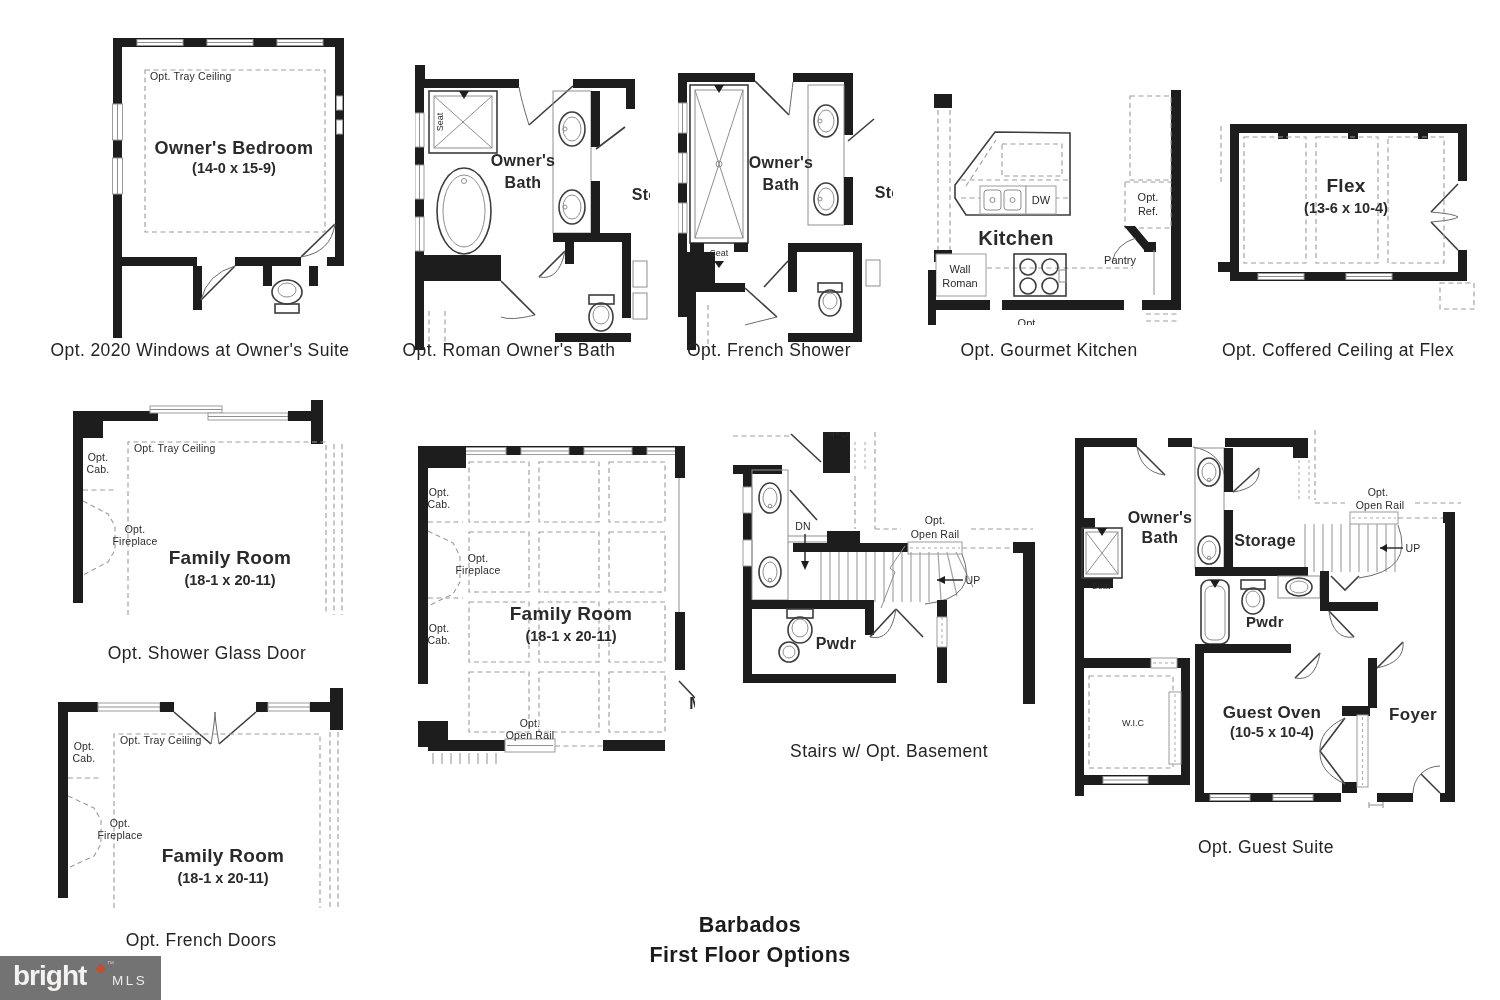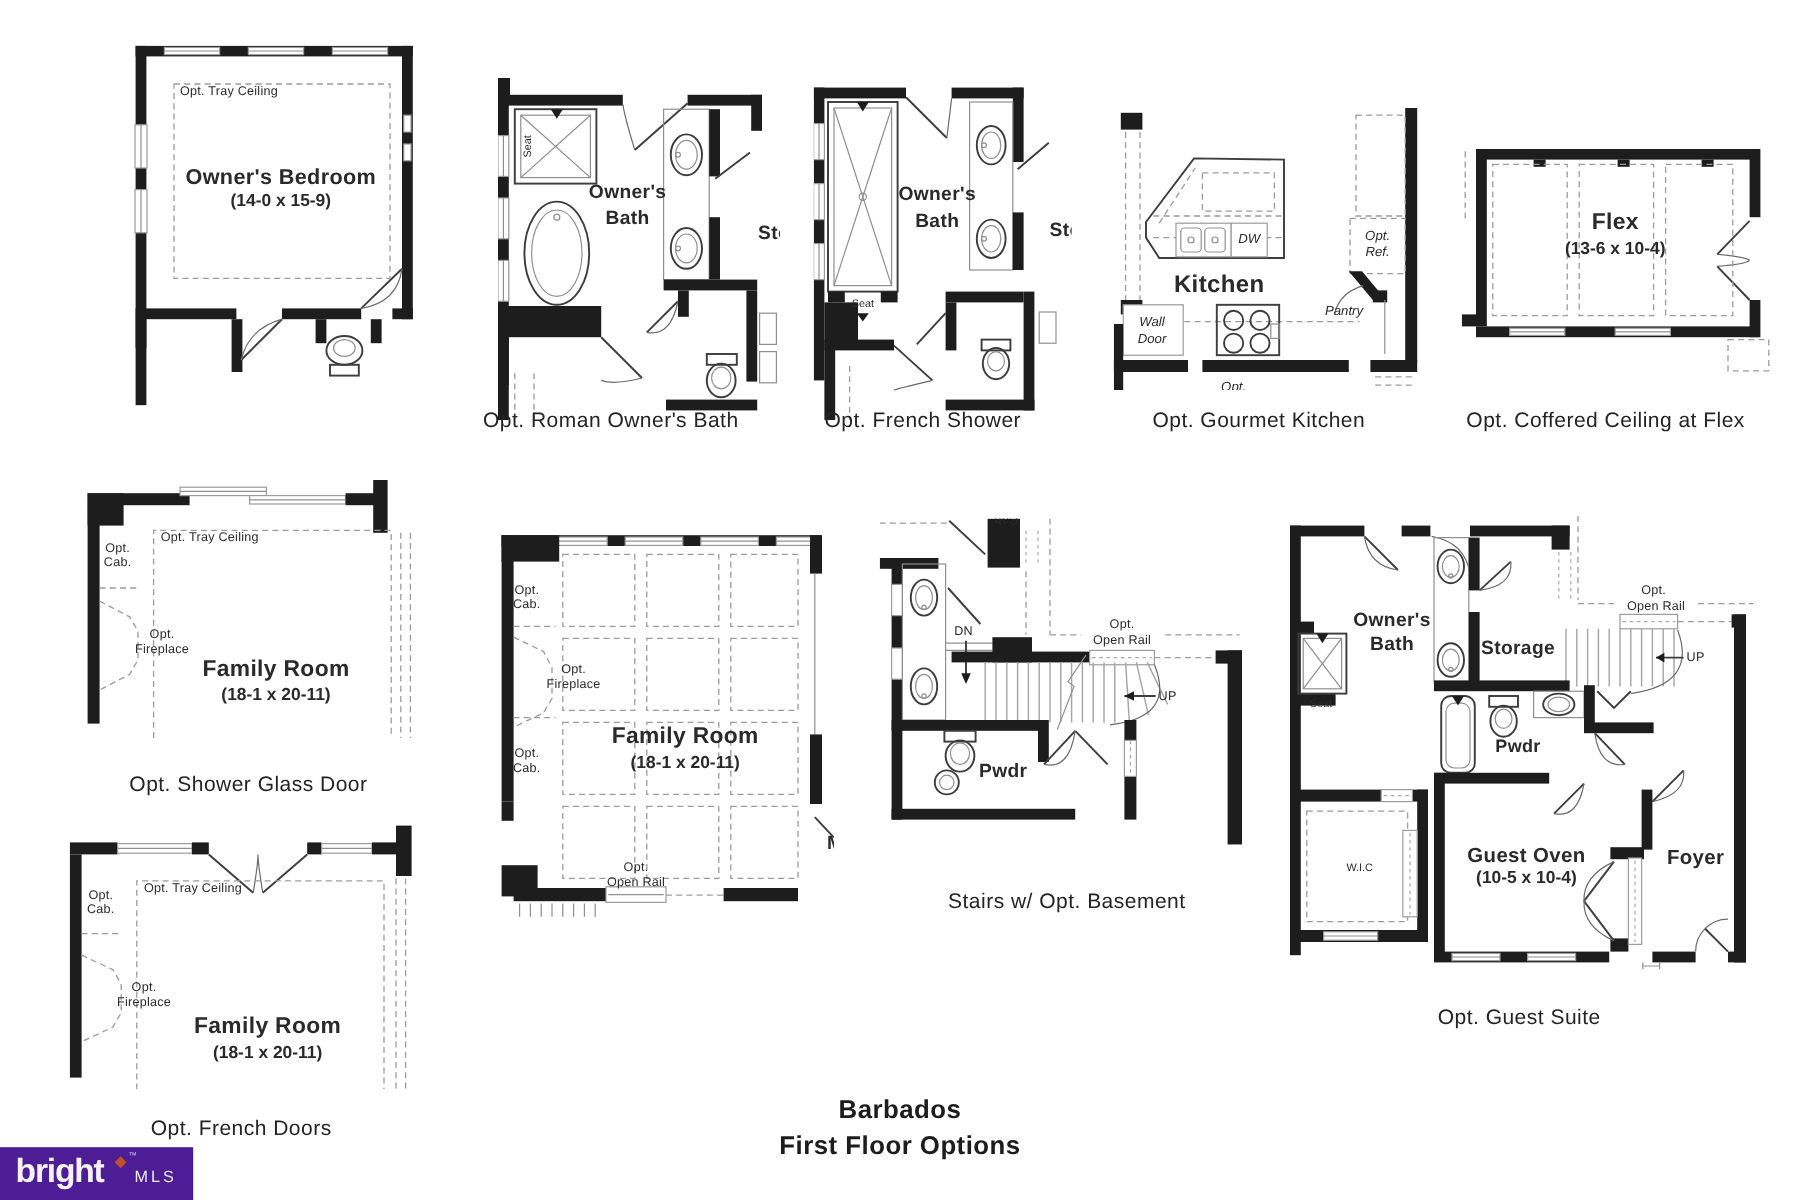--- a/index.html
+++ b/index.html
@@ -18,32 +18,32 @@
   .arc{fill:none;stroke:#6b6b6b;stroke-width:1;}
   .st{stroke:#a5a5a5;stroke-width:1.2;}
   .tr{fill:#1d1d1d;}
   
   .lbl{position:absolute;transform:translate(-50%,-50%);text-align:center;
        white-space:nowrap;font-weight:500;color:#2a2a2a;line-height:1.15;}
   .lbl-l{transform:translate(0,-50%);text-align:left;}
   .wrap{white-space:normal;}
   .s9{font-size:9px;}
   .s10{font-size:10.5px;letter-spacing:.2px;}
-  .s11{font-size:11px;font-style:italic;}
+  .s11{font-size:11px;}
   .room{font-size:18px;font-weight:700;letter-spacing:.3px;}
   .room-m{font-size:16px;font-weight:600;letter-spacing:.3px;}
   .dims{font-size:14.5px;font-weight:600;}
   .rot-l{transform:translate(-50%,-50%) rotate(-90deg);}
   .rot-180{transform:translate(-50%,-50%) rotate(180deg);}
   .caption{position:absolute;transform:translateX(-50%);font-size:17.5px;
            font-weight:500;letter-spacing:.4px;color:#242424;white-space:nowrap;}
   .title-line{position:absolute;transform:translateX(-50%);font-size:21.5px;
               font-weight:700;letter-spacing:.4px;color:#1c1c1c;white-space:nowrap;}
   
-  .logo{position:absolute;left:0;top:956px;width:161px;height:44px;background:#4c1d95;}
+  .logo{position:absolute;left:0;top:956px;width:161px;height:44px;background:#737373;}
   .logo .brand{position:absolute;left:13px;top:4px;font-size:28px;font-weight:700;
                color:#f4f3f1;letter-spacing:-1px;}
   .logo .diamond{position:absolute;left:97px;top:9px;width:7px;height:7px;
                  background:#c14f2b;transform:rotate(45deg);}
   .logo .tm{position:absolute;left:107px;top:4px;font-size:7px;color:#cfcfcf;}
   .logo .mls{position:absolute;left:112px;top:17px;font-size:13.5px;color:#eceae7;
              letter-spacing:2.5px;font-weight:400;}
 </style>
 </head>
 <body>
@@ -80,20 +80,21 @@
       <rect class="w" x="214" y="228" width="9" height="20"></rect>
       <ellipse class="o" cx="192" cy="254" rx="15" ry="12"></ellipse>
       <ellipse class="f" cx="192" cy="252" rx="9" ry="7"></ellipse>
       <rect class="o" x="180" y="266" width="24" height="9"></rect>
       <rect class="d" x="50" y="32" width="180" height="162"></rect>
     </svg>
     <span class="lbl lbl-l s10" style="left:55px;top:38px">Opt. Tray Ceiling</span>
     <span class="lbl room" style="left:139px;top:110px">Owner's Bedroom</span>
     <span class="lbl dims" style="left:139px;top:130px">(14-0 x 15-9)</span>
   </div>
+  <div class="caption" style="left:200px;top:340px">Opt. 2020 Windows at Owner's Suite</div>
 
   <div class="plan" style="left:415px;top:65px;width:235px;height:285px">
     <svg width="235" height="285" viewBox="0 0 235 285">
       <rect class="w" x="0" y="0" width="10" height="16"></rect>
       <rect class="w" x="0" y="14" width="104" height="9"></rect>
       <rect class="w" x="158" y="14" width="62" height="9"></rect>
       <rect class="w" x="211" y="14" width="9" height="30"></rect>
       <line class="o" x1="158" y1="21" x2="114" y2="60"></line>
       <path class="arc" d="M 114,60 Q 106,34 104,22"></path>
       <rect class="w" x="0" y="14" width="9" height="242"></rect>
@@ -236,21 +237,21 @@
       <rect class="w" x="74" y="210" width="122" height="10"></rect>
       <rect class="w" x="214" y="210" width="39" height="10"></rect>
       <path class="d" d="M 218,224 H 251 M 218,231 H 251"></path>
     </svg>
     <span class="lbl s11" style="left:220px;top:107px">Opt.</span>
     <span class="lbl s11" style="left:220px;top:121px">Ref.</span>
     <span class="lbl s11" style="left:113px;top:110px">DW</span>
     <span class="lbl room" style="left:88px;top:148px;font-size:20px">Kitchen</span>
     <span class="lbl s11" style="left:192px;top:170px">Pantry</span>
     <span class="lbl s11" style="left:32px;top:179px">Wall</span>
-    <span class="lbl s11" style="left:32px;top:193px">Door</span>
+    <span class="lbl s11" style="left:32px;top:193px">Roman</span>
     <span class="lbl s11" style="left:100px;top:233px">Opt.</span>
   </div>
   <div class="caption" style="left:1049px;top:340px">Opt. Gourmet Kitchen</div>
 
   <div class="plan" style="left:1218px;top:124px;width:258px;height:190px">
     <svg width="258" height="190" viewBox="0 0 258 190">
       <rect class="w" x="12" y="0" width="236" height="9"></rect>
       <rect class="w" x="60" y="9" width="10" height="6"></rect>
       <rect class="w" x="130" y="9" width="10" height="6"></rect>
       <rect class="w" x="200" y="9" width="10" height="6"></rect>

